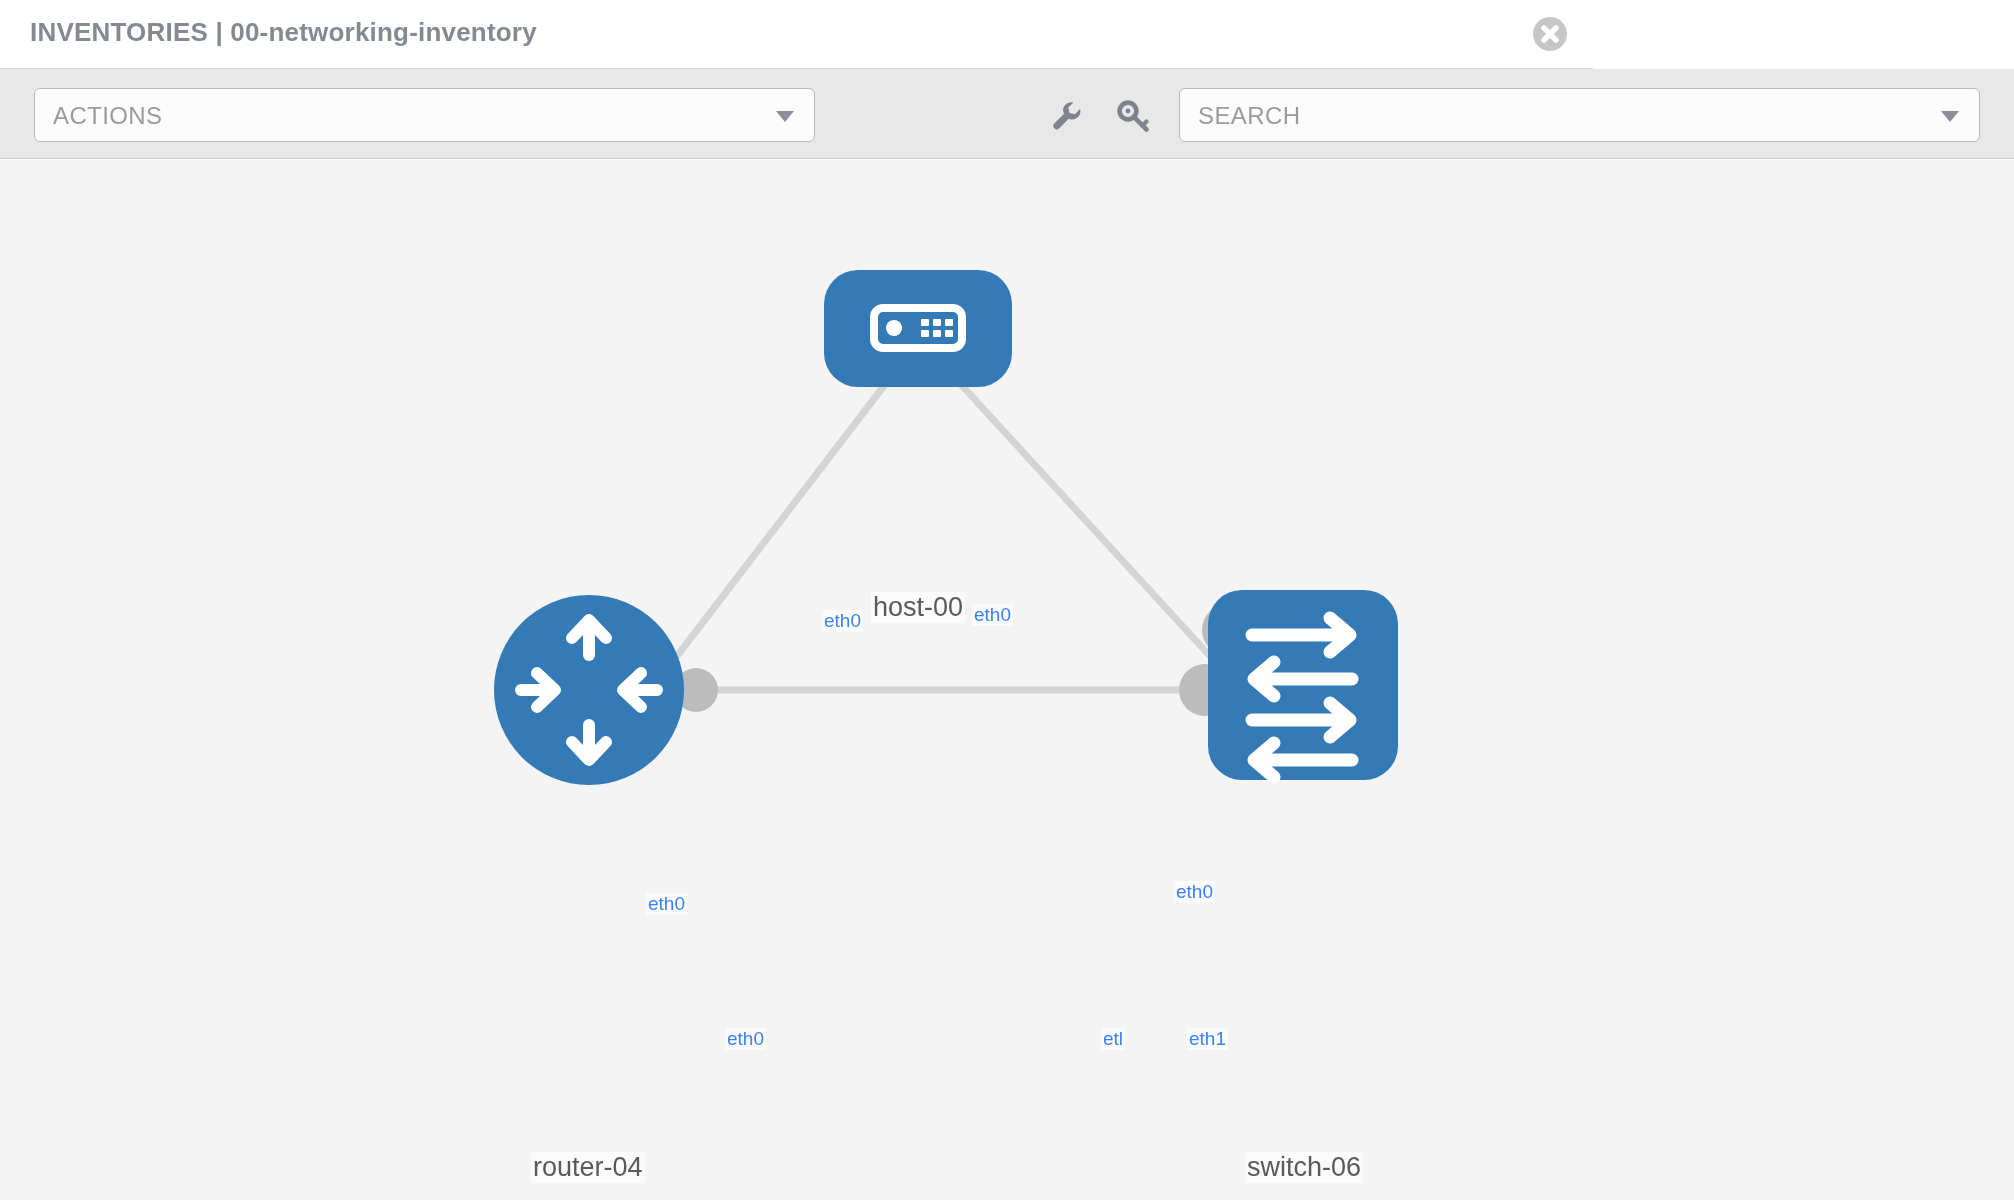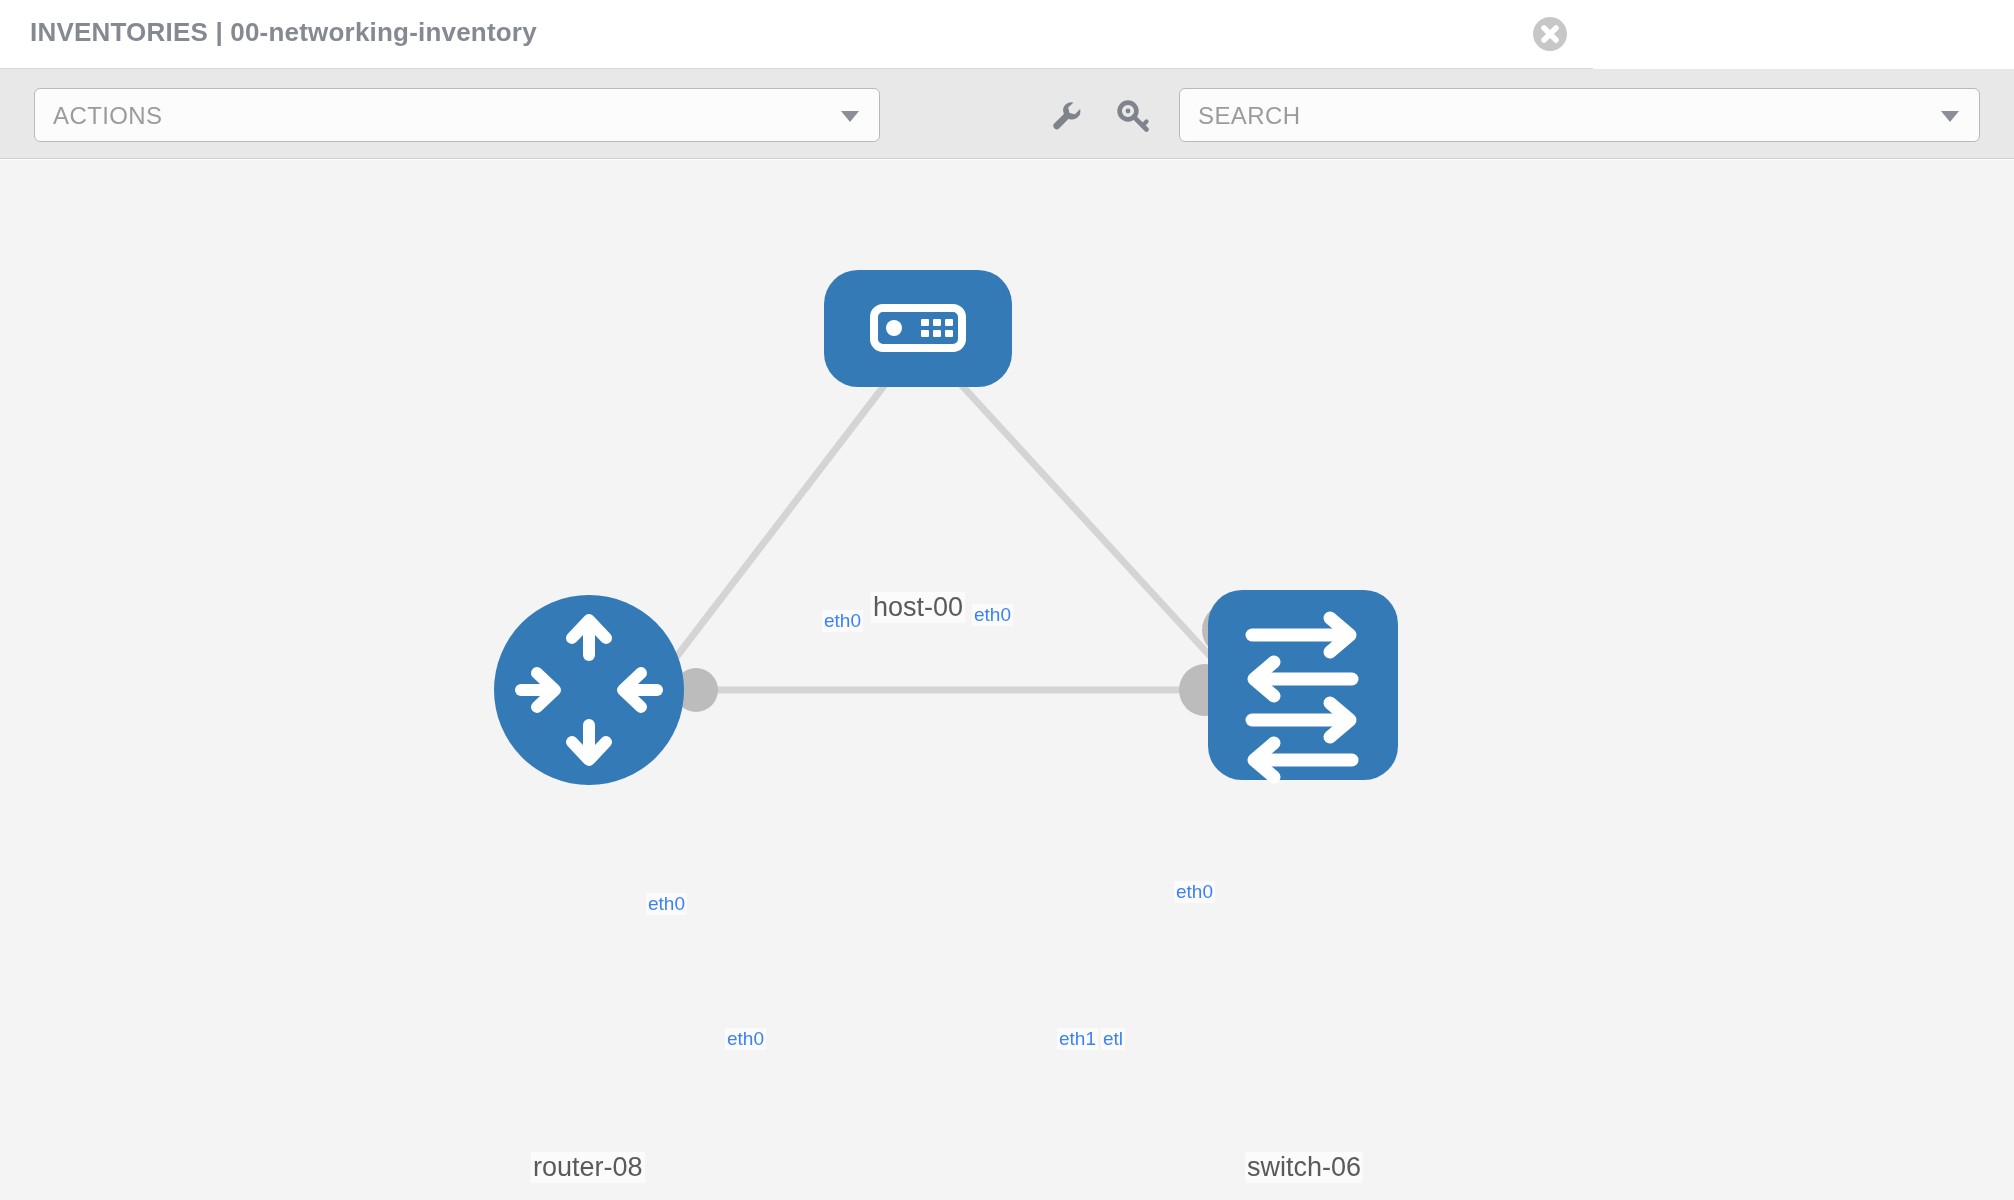--- a/index.html
+++ b/index.html
@@ -61,21 +61,21 @@
     width: 2014px;
     height: 90px;
     background: #e8e8e8;
     border-bottom: 1px solid #cfcfcf;
   }
 
   .actions-select {
     position: absolute;
     left: 34px;
     top: 19px;
-    width: 846px;
+    width: 781px;
     height: 54px;
     background: #fcfcfc;
     border: 1px solid #b9b9b9;
     border-radius: 6px;
     cursor: pointer;
   }
   .actions-label {
     position: absolute;
     left: 18px;
     top: 13px;
@@ -265,25 +265,25 @@
           <path d="M1252 560 L1348 560"></path>
           <path d="M1330 543 L1350 560 L1330 577"></path>
 
           <path d="M1352 600 L1256 600"></path>
           <path d="M1274 583 L1254 600 L1274 617"></path>
         </g>
       </g>
     </svg>
 
     <span class="node-label" style="left:871px; top:432px;">host-00</span>
-    <span class="node-label" style="left:531px; top:992px;">router-08</span>
+    <span class="node-label" style="left:531px; top:992px;">router-04</span>
     <span class="node-label" style="left:1245px; top:992px;">switch-06</span>
 
     <span class="iface-label" style="left:822px; top:450px;">eth0</span>
     <span class="iface-label" style="left:972px; top:444px;">eth0</span>
     <span class="iface-label" style="left:646px; top:733px;">eth0</span>
     <span class="iface-label" style="left:1174px; top:721px;">eth0</span>
     <span class="iface-label" style="left:725px; top:868px;">eth0</span>
     <span class="iface-label" style="left:1101px; top:868px;">etl</span>
-    <span class="iface-label" style="left:1057px; top:868px;">eth1</span>
+    <span class="iface-label" style="left:1187px; top:868px;">eth1</span>
 
   </div>
 </div>
 
 </body></html>

